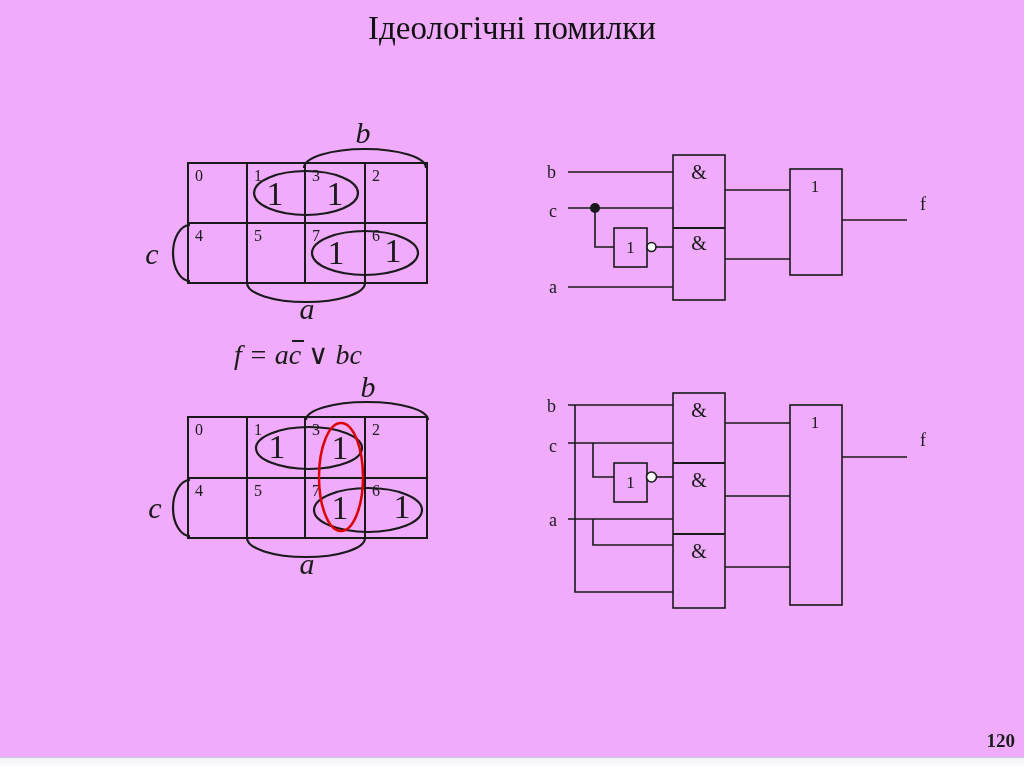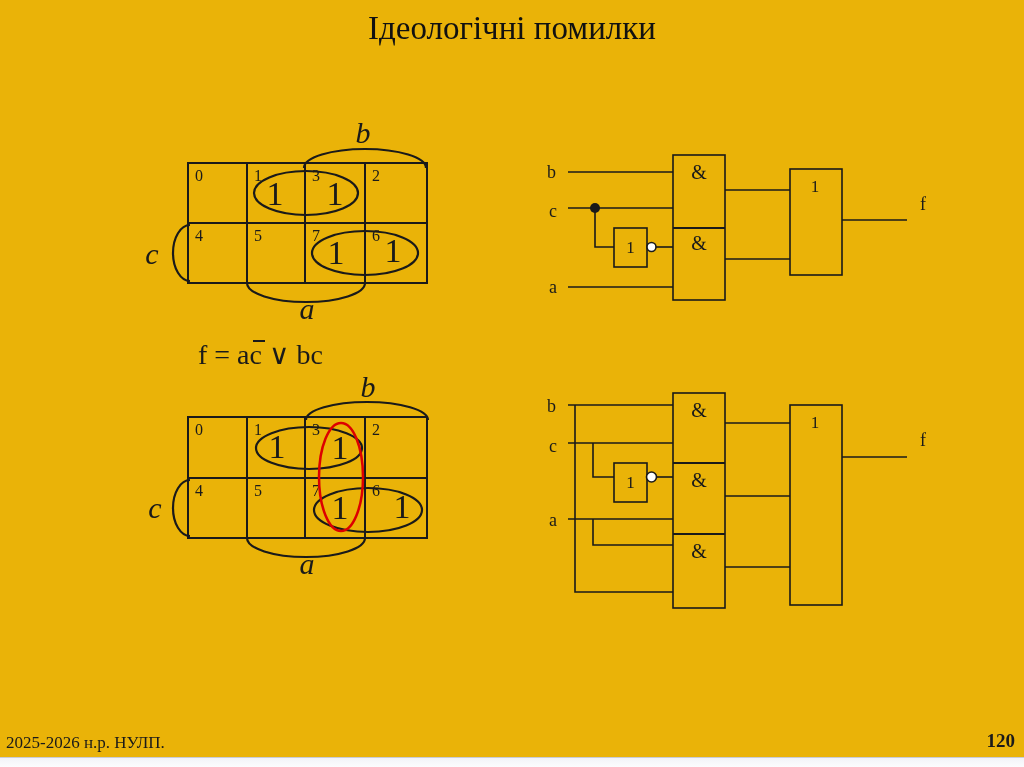--- a/index.html
+++ b/index.html
@@ -1,30 +1,30 @@
 <!DOCTYPE html>
 <html><head>
 <meta charset="utf-8">
 <style>
   html,body { margin:0; padding:0; background:#ffffff; }
   .slide {
-    position:relative; width:1024px; height:767px; background:#eab308;
+    position:relative; width:1024px; height:767px; background:#f0abfc;
     font-family:"Liberation Serif","DejaVu Serif",serif; color:#1a1a1a; overflow:hidden;
   }
   .title { position:absolute; top:7px; left:0; width:1024px; text-align:center;
            font-size:33px; line-height:43px; color:#111; }
   svg.diagram { position:absolute; overflow:visible; }
   svg text { font-family:"Liberation Serif","DejaVu Serif",serif; fill:#1a1a1a; }
   .var-label { font-style:italic; font-size:30px; }
   .corner-num { font-size:16px; }
   .big-one { font-size:34px; }
   .gate-label { font-size:20px; }
   .gate-one { font-size:17px; }
   .pin-label { font-size:18px; }
-  .formula { position:absolute; font-size:28px; white-space:nowrap; }
+  .formula { position:absolute; font-style:italic; font-size:28px; text-align:center; white-space:nowrap; }
   .formula .over { position:relative; display:inline-block; }
   .formula .over::after { content:""; position:absolute; left:3px; right:-3px; top:1px;
                           border-top:2px solid #1a1a1a; }
   .formula-power { position:absolute; font-style:italic; font-size:42px; text-align:center;
                    letter-spacing:1px; white-space:nowrap; }
   .formula-power sup { font-size:24px; vertical-align:super; font-style:italic; }
   .footer-left  { position:absolute; left:6px;  top:733px; font-size:17px; }
   .footer-center{ position:absolute; left:222px; top:730px; width:735px; text-align:center; font-size:19px; }
   .footer-right { position:absolute; right:9px; top:730px; font-size:19px;font-weight:bold; }
   .footer-bar { position:absolute; left:0; top:757px; width:1024px; height:10px;
@@ -177,17 +177,16 @@
       <text class="pin-label" x="14" y="136">a</text>
       <text class="gate-one" x="95.5" y="98" text-anchor="middle">1</text>
       <text class="gate-label" x="164" y="27" text-anchor="middle">&amp;</text>
       <text class="gate-label" x="164" y="97" text-anchor="middle">&amp;</text>
       <text class="gate-label" x="164" y="168" text-anchor="middle">&amp;</text>
       <text class="gate-one" x="280" y="38" text-anchor="middle">1</text>
       <text class="pin-label" x="385" y="56">f</text>
     </g>
   </svg>
 
-  <div class="footer-left">2025-2026 н.р. НУЛП.</div>
   <div class="footer-right">120</div>
   <div class="footer-bar"></div>
 
 </div>
 
 </body></html>

